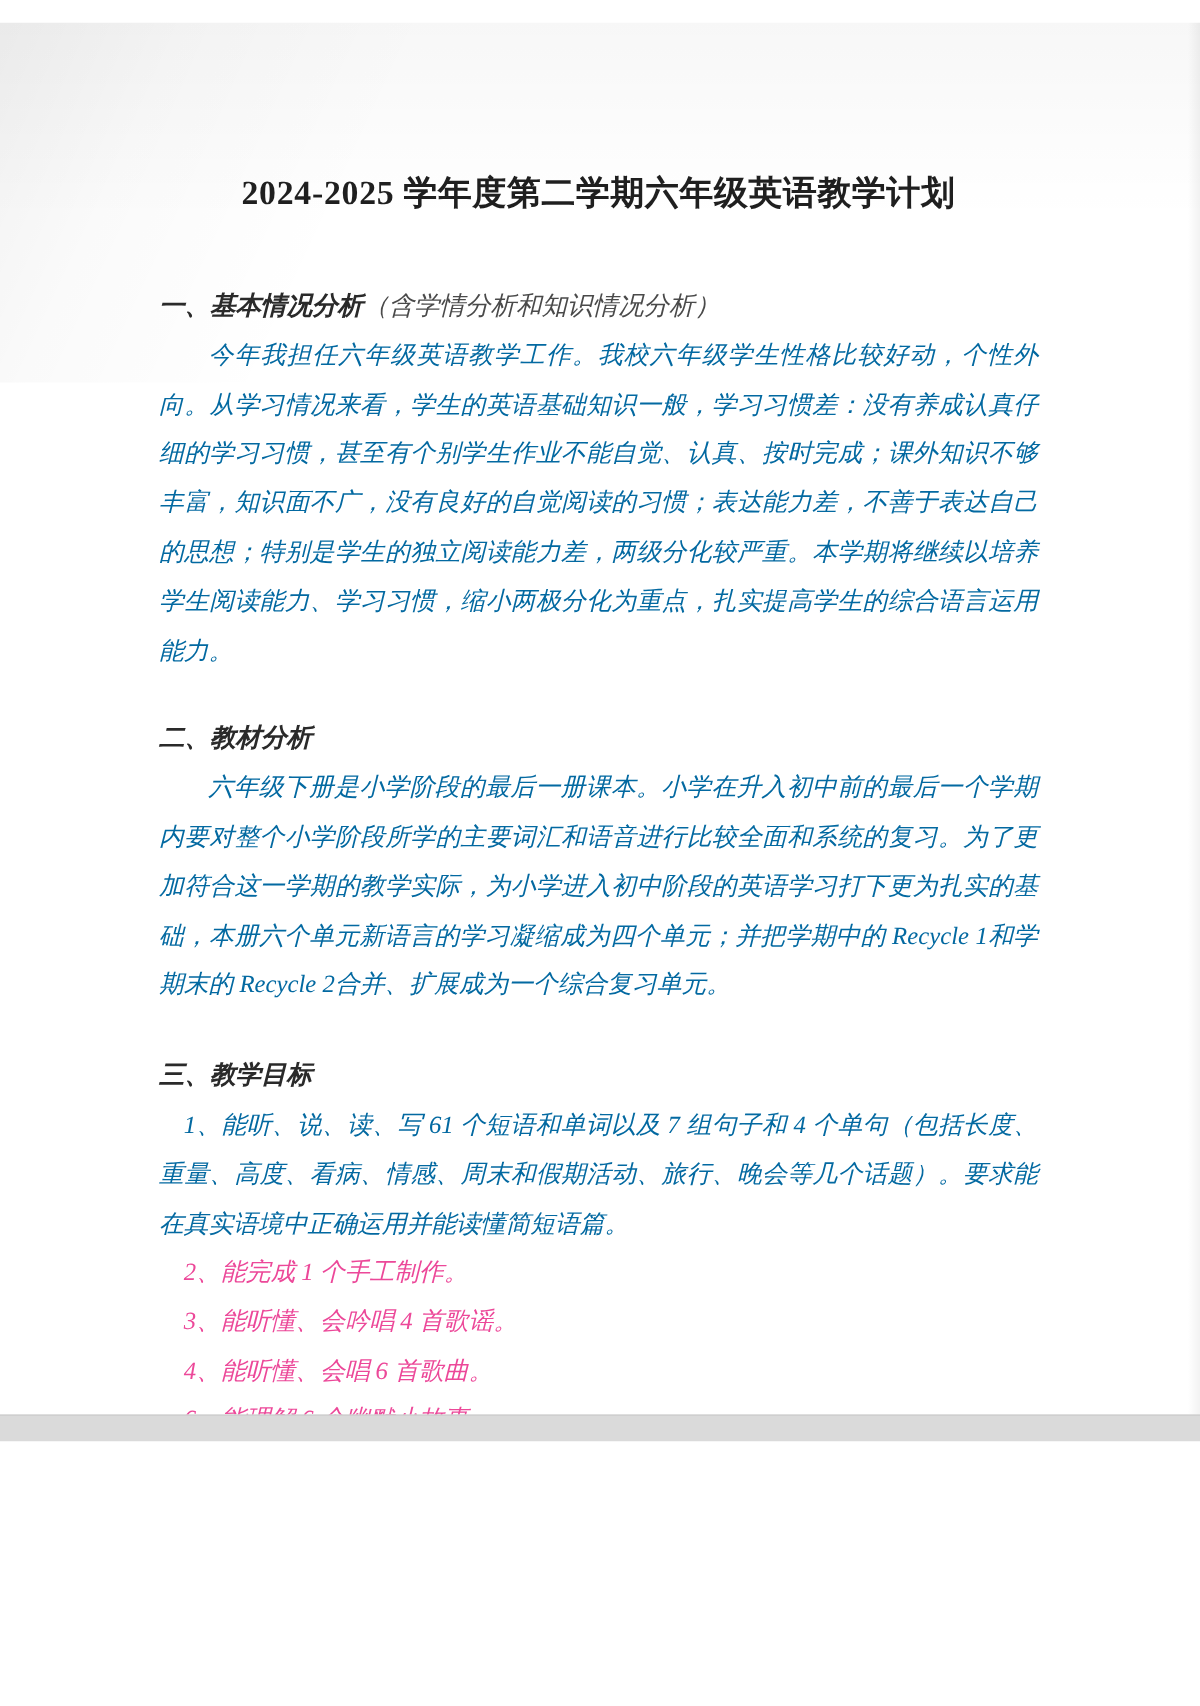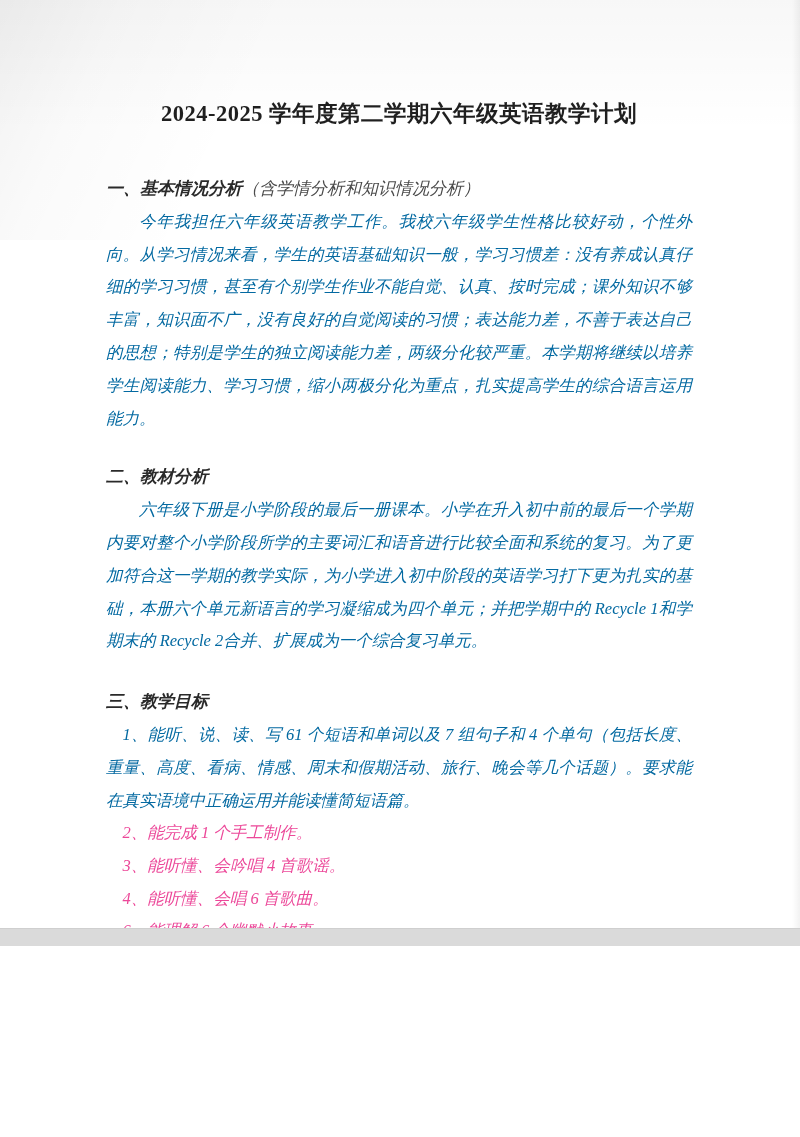--- a/index.html
+++ b/index.html
@@ -4,21 +4,21 @@
 <style>
   html, body {
     margin: 0;
     padding: 0;
     background: #ffffff;
   }
   .page {
     position: relative;
     width: 800px;
     height: 946px;
-    margin: 0 auto;
+    margin: 15px auto;
     background: #ffffff;
     overflow: hidden;
     font-family: "Liberation Serif", "DejaVu Serif", serif;
     color: #333333;
   }
   
   .page::before {
     content: "";
     position: absolute;
     left: 0; top: 0; right: 0;

